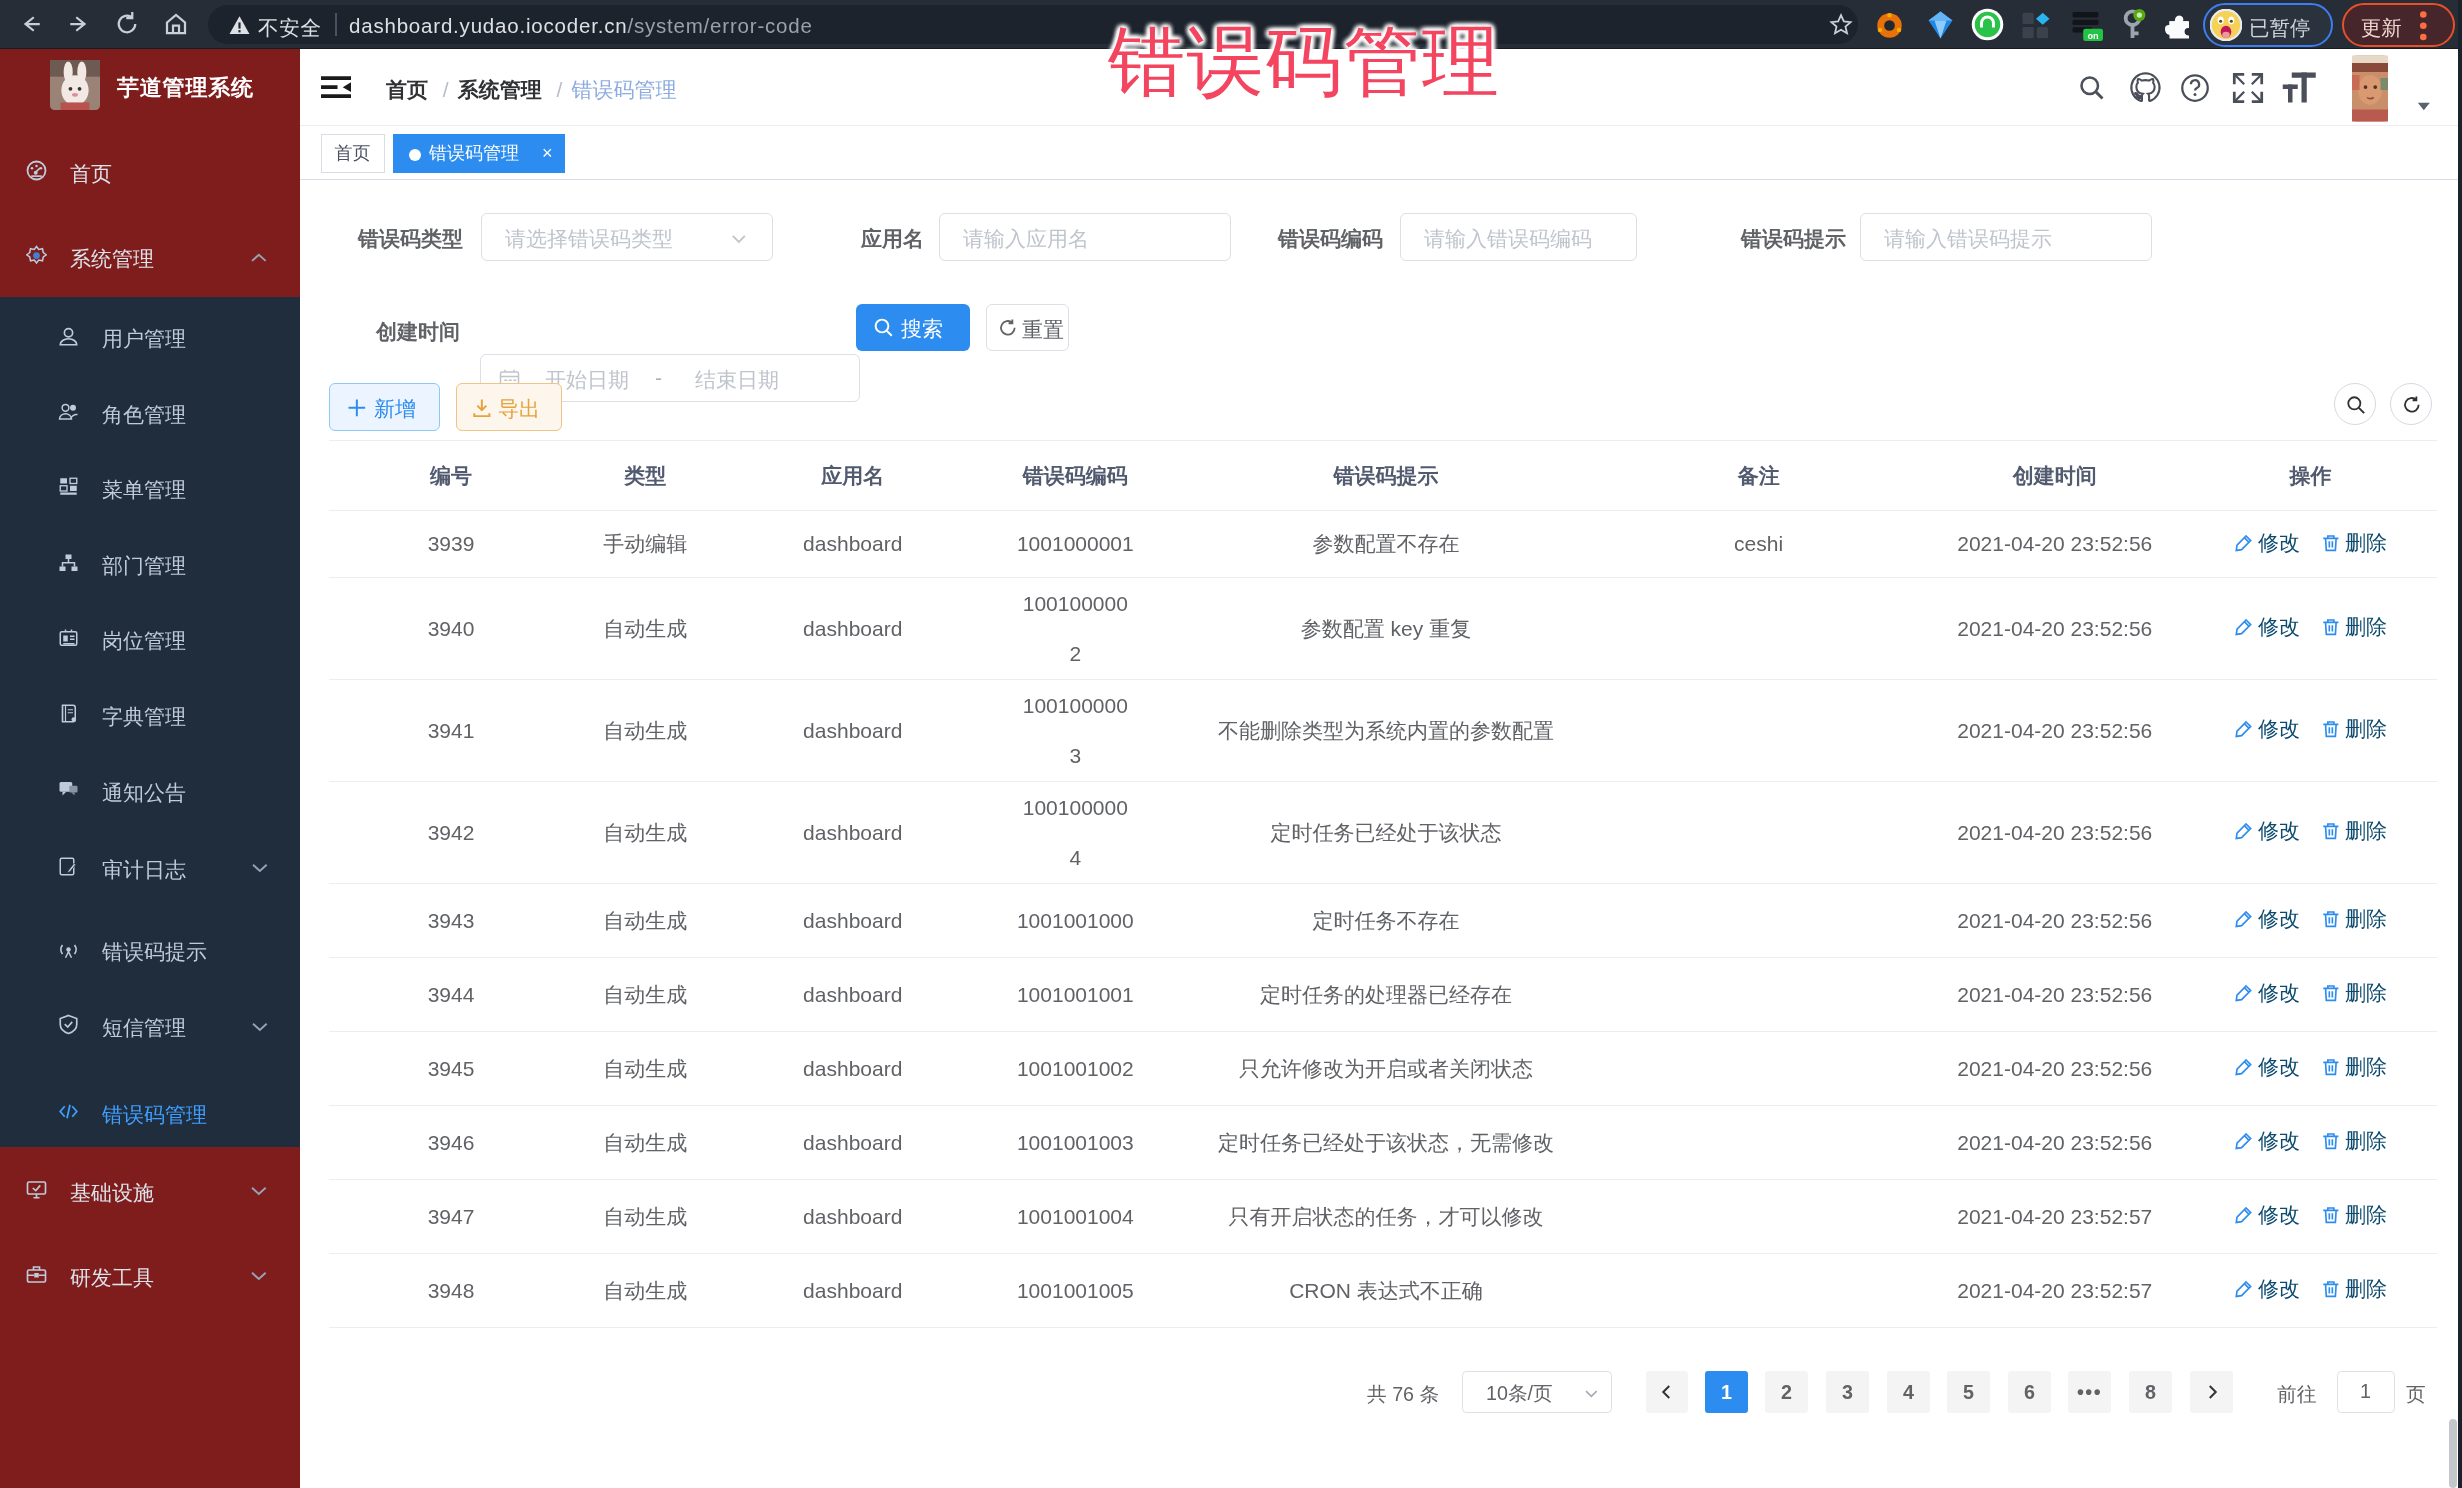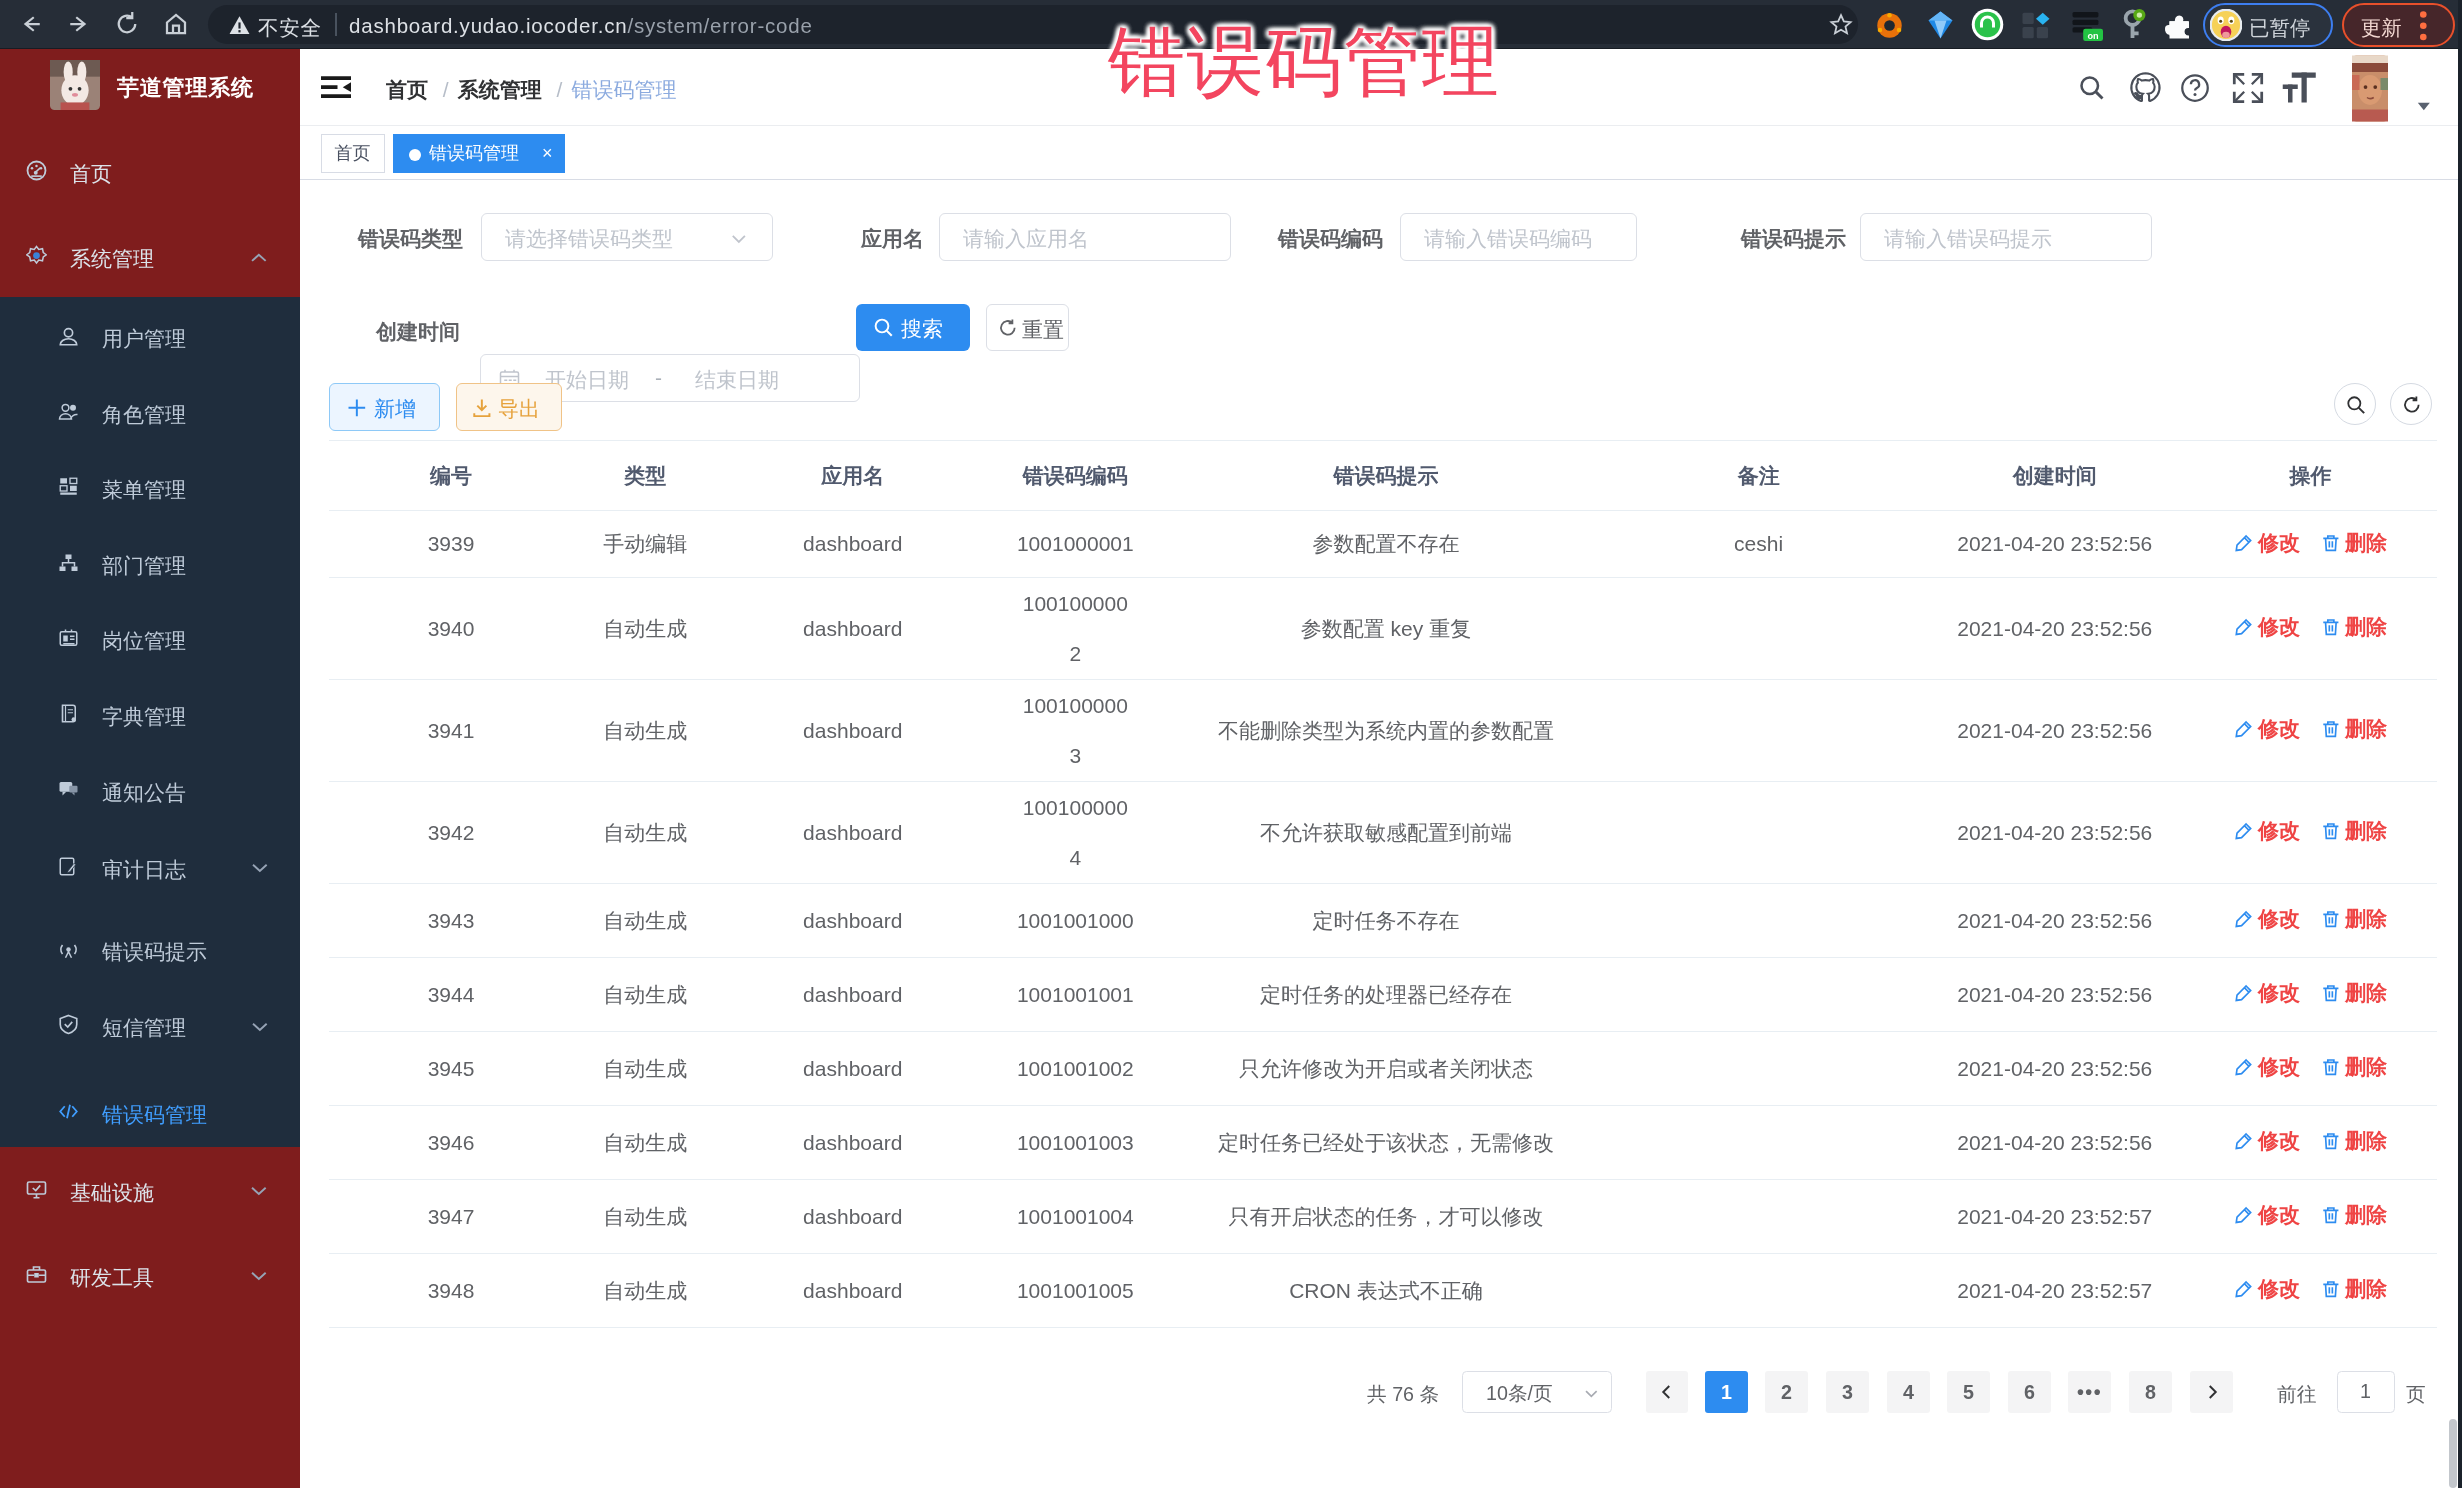--- a/index.html
+++ b/index.html
@@ -28,21 +28,21 @@
   .flabel { position:absolute; font-size:21px; font-weight:bold; color:#606266; text-align:right; }
   .finput { position:absolute; height:48px; border:1.5px solid #dcdfe6; border-radius:6px; background:#fff; }
   .ph { position:absolute; left:23px; top:11.4px; font-size:21px; color:#bfc4cc; }
   
   #tbl { position:absolute; left:329px; top:440px; width:2108px; border-collapse:collapse; table-layout:fixed; }
   #tbl td, #tbl th { border-bottom:1.5px solid #e8eef3; text-align:center; font-weight:normal;
     font-size:21px; color:#606266; padding:0; vertical-align:middle; line-height:50px; }
   #tbl th { color:#515a6e; font-weight:bold; height:70px; border-top:1.5px solid #e8eef3; }
   #tbl th:first-child, #tbl td:first-child { padding-left:27px; }
   #tbl th:last-child, #tbl td:last-child { padding-left:9px; }
-  .oplink { color:#ef4444; white-space:nowrap; display:inline-flex; align-items:center;font-weight:bold; }
+  .oplink { color:#0c4a6e; white-space:nowrap; display:inline-flex; align-items:center; }
   
   .pbtn { position:absolute; top:1371px; height:42px; background:#f4f4f5; border-radius:3px;
     font-size:19.7px; color:#606266; text-align:center; line-height:42px; font-weight:bold; }
 </style>
 </head>
 <body>
 <div id="page">
 
   <div class="abs" id="chrome">
     <svg class="cicon" style="left:15px" width="30" height="30" viewBox="0 0 40 40">
@@ -484,21 +484,21 @@
                   <path d="M16 4 L22 10 L10 22 L3 23 L4 16 Z M14 6.5 L19.5 12" fill="none" stroke="#2d8cf0" stroke-width="2.2"></path>
                 </svg>修改</span><span class="oplink" style="margin-left:21px"><svg width="19.7" height="19.7" viewBox="0 0 26 26" style="margin-right:4.5px">
                   <path d="M3 7 H23 M9 7 V4 H17 V7 M6 7 L7 23 H19 L20 7 M11 11 V19 M15 11 V19" fill="none" stroke="#2d8cf0" stroke-width="2.2"></path>
                 </svg>删除</span></td>
           </tr>
       <tr style="height:102px;">
             <td>3942</td>
             <td>自动生成</td>
             <td>dashboard</td>
             <td>100100000<br>4</td>
-            <td>不允许获取敏感配置到前端</td>
+            <td>定时任务已经处于该状态</td>
             <td></td>
             <td>2021-04-20 23:52:56</td>
             <td><span class="oplink"><svg width="19.7" height="19.7" viewBox="0 0 26 26" style="margin-right:4.5px">
                   <path d="M16 4 L22 10 L10 22 L3 23 L4 16 Z M14 6.5 L19.5 12" fill="none" stroke="#2d8cf0" stroke-width="2.2"></path>
                 </svg>修改</span><span class="oplink" style="margin-left:21px"><svg width="19.7" height="19.7" viewBox="0 0 26 26" style="margin-right:4.5px">
                   <path d="M3 7 H23 M9 7 V4 H17 V7 M6 7 L7 23 H19 L20 7 M11 11 V19 M15 11 V19" fill="none" stroke="#2d8cf0" stroke-width="2.2"></path>
                 </svg>删除</span></td>
           </tr>
       <tr style="height:74px;">
             <td>3943</td>

